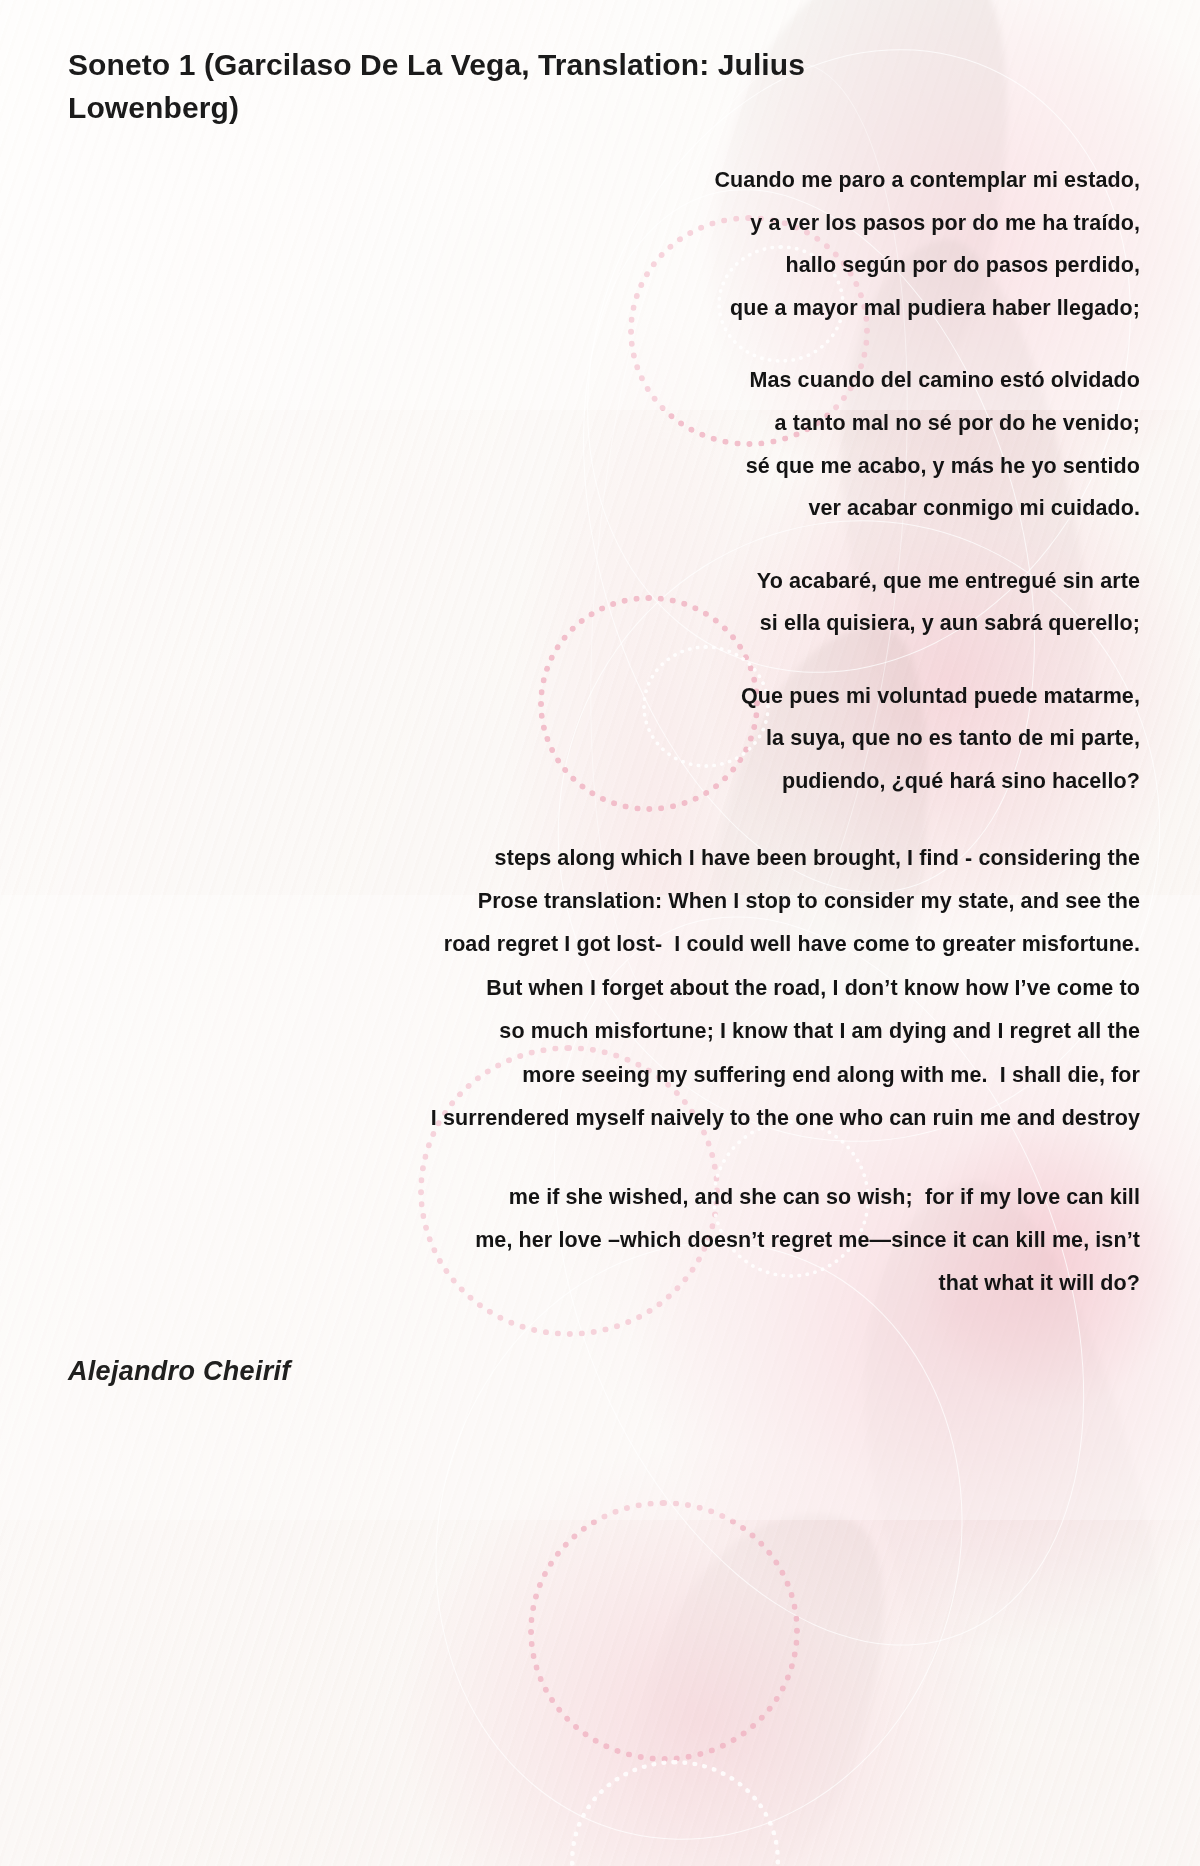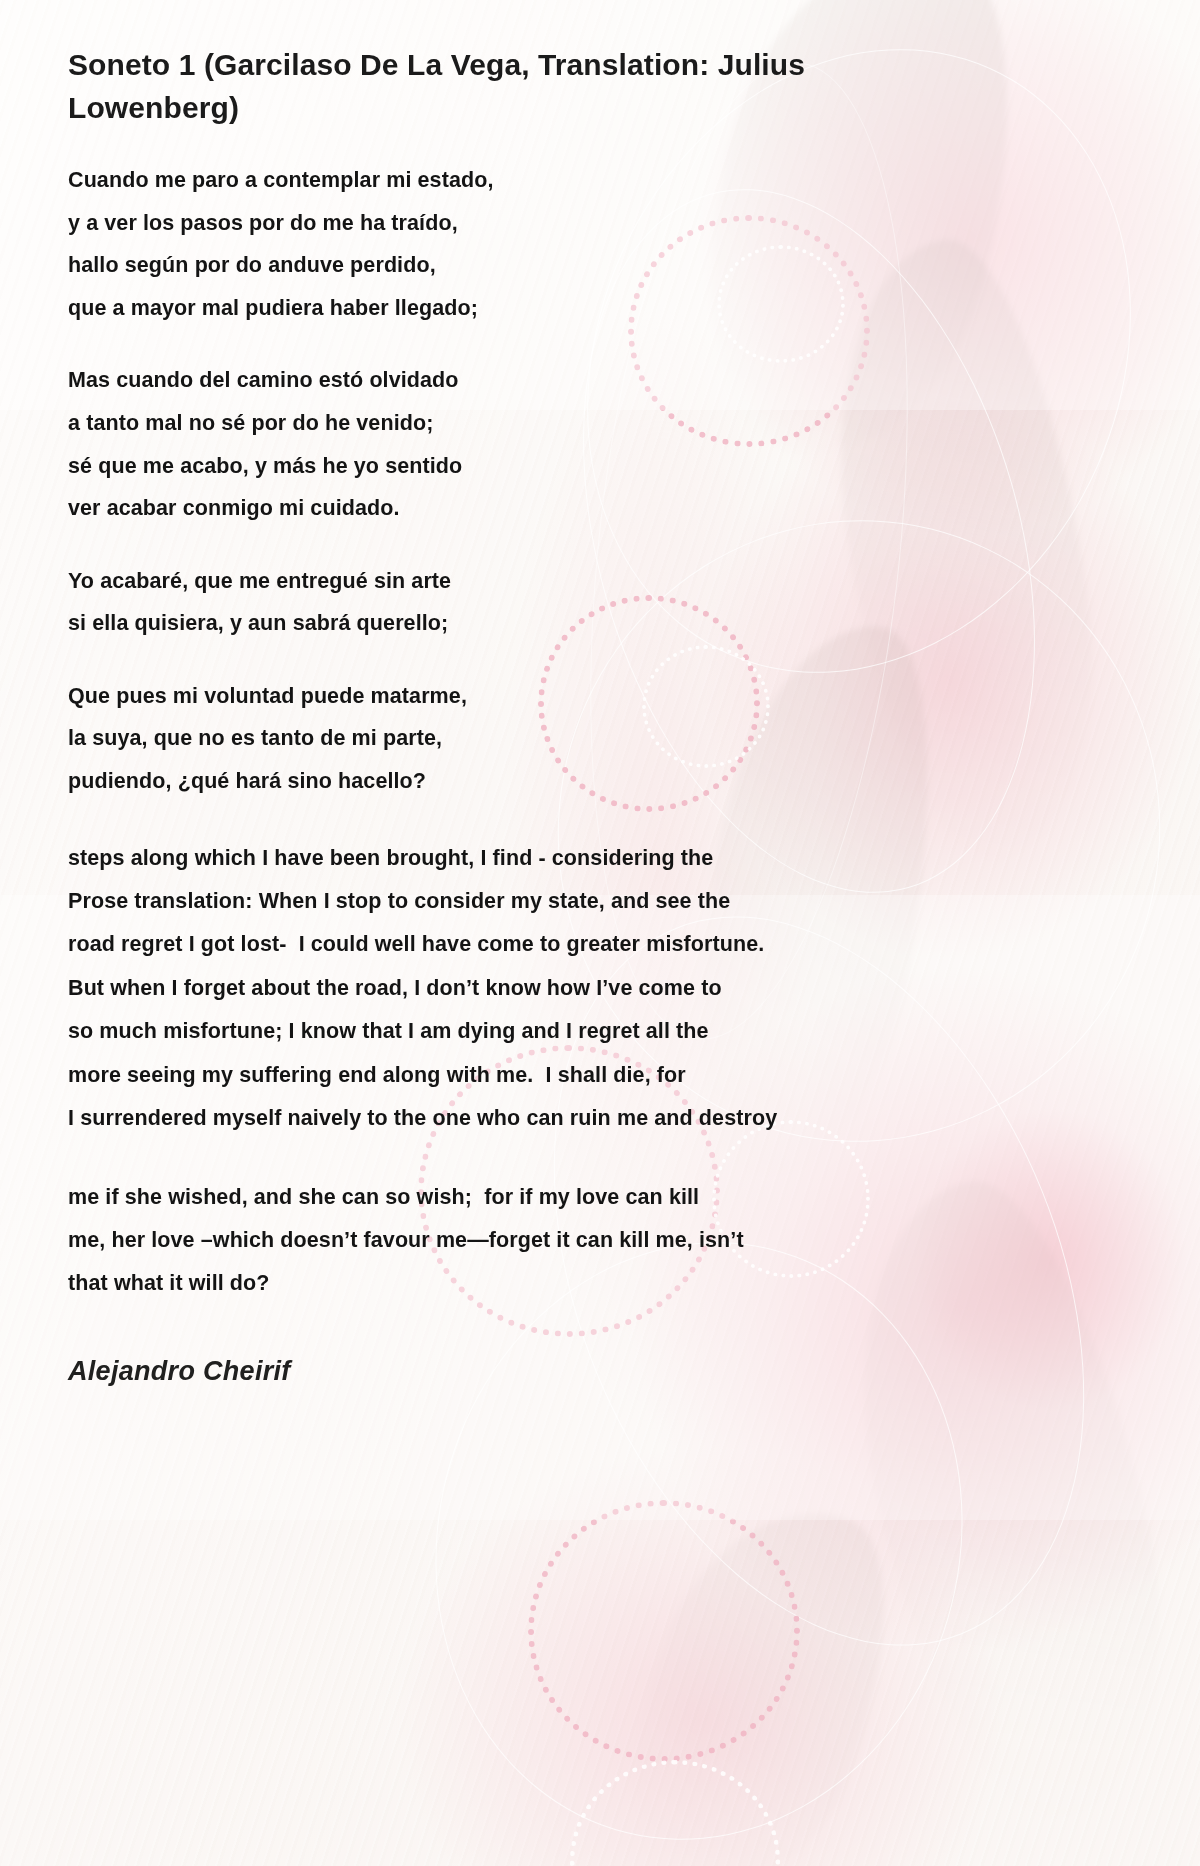--- a/index.html
+++ b/index.html
@@ -158,21 +158,21 @@
     max-width: 860px;
   }
   .stanza {
     margin-top: 30px;
     font-size: 21.5px;
     line-height: 1.98;
     font-weight: bold;
     color: #141414;
     letter-spacing: .1px;
   }
-  .stanza .line { white-space: pre-wrap; }
+  .stanza .line { white-space: pre-wrap; text-align: right; }
   .stanza.prose { margin-top: 34px; line-height: 2.02; }
   .stanza.prose-cont { margin-top: 36px; }
   .author {
     margin-top: 52px;
     font-size: 27px;
     font-style: italic;
     font-weight: bold;
     color: #20201f;
     letter-spacing: .3px;
   }
@@ -219,21 +219,21 @@
   <div class="band band-2"></div>
   <div class="band band-3"></div>
   <div class="band band-4"></div>
 
   <div class="content">
     <h1 class="poem-title">Soneto 1 (Garcilaso De La Vega, Translation: Julius Lowenberg)</h1>
 
     <div class="stanza">
       <div class="line">Cuando me paro a contemplar mi estado,</div>
       <div class="line">y a ver los pasos por do me ha traído,</div>
-      <div class="line">hallo según por do anduve perdido,</div>
+      <div class="line">hallo según por do pasos perdido,</div>
       <div class="line">que a mayor mal pudiera haber llegado;</div>
     </div>
 
     <div class="stanza">
       <div class="line">Mas cuando del camino estó olvidado</div>
       <div class="line">a tanto mal no sé por do he venido;</div>
       <div class="line">sé que me acabo, y más he yo sentido</div>
       <div class="line">ver acabar conmigo mi cuidado.</div>
     </div>
 
@@ -253,19 +253,19 @@
       <div class="line">Prose translation: When I stop to consider my state, and see the</div>
       <div class="line">road regret I got lost-  I could well have come to greater misfortune.</div>
       <div class="line">But when I forget about the road, I don’t know how I’ve come to</div>
       <div class="line">so much misfortune; I know that I am dying and I regret all the</div>
       <div class="line">more seeing my suffering end along with me.  I shall die, for</div>
       <div class="line">I surrendered myself naively to the one who can ruin me and destroy</div>
     </div>
 
     <div class="stanza prose-cont">
       <div class="line">me if she wished, and she can so wish;  for if my love can kill</div>
-      <div class="line">me, her love –which doesn’t favour me—forget it can kill me, isn’t</div>
+      <div class="line">me, her love –which doesn’t regret me—since it can kill me, isn’t</div>
       <div class="line">that what it will do?</div>
     </div>
 
     <div class="author">Alejandro Cheirif</div>
   </div>
 </div>
 
 </body></html>

